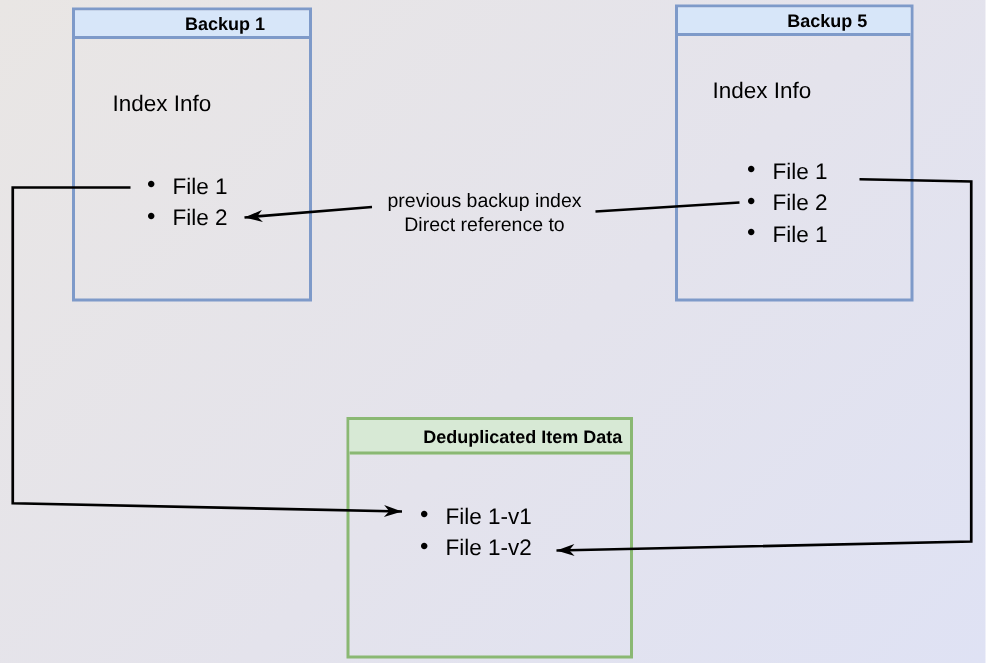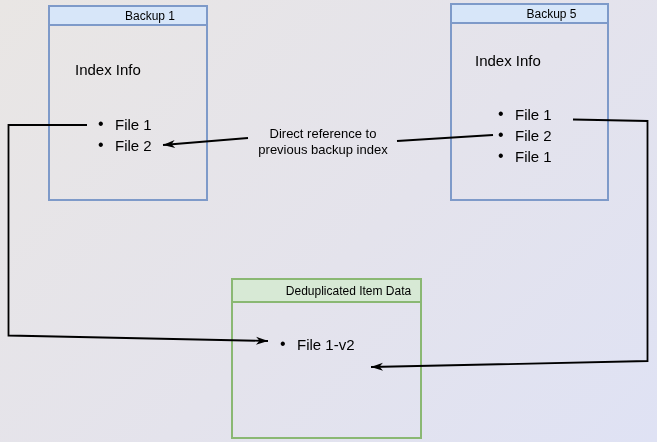--- a/index.html
+++ b/index.html
@@ -6,21 +6,21 @@
   .canvas {
     position:relative; width:657px; height:442px; overflow:hidden;
     background: linear-gradient(135deg, var(--bg-start,#e9e6e4) 0%, #e4e3ec 55%, var(--bg-end,#dfe2f4) 100%);
     font-family:"Liberation Sans", sans-serif; color:#000;
   }
   .box { position:absolute; box-sizing:border-box; border:2px solid; background:transparent; }
   .box.blue  { border-color: var(--blue-stroke,#7e9ac9); }
   .box.green { border-color: var(--green-stroke,#8ab873); }
   .box-header {
     display:flex; align-items:center; justify-content:center;
-    font-size:12px; font-weight:normal; box-sizing:border-box;padding-left:44px;
+    font-size:12px; font-weight:bold; box-sizing:border-box;padding-left:44px;
   }
   .blue  .box-header { background:var(--blue-fill,#d7e6f9);  border-bottom:2px solid var(--blue-stroke,#7e9ac9);  height:19px; }
   .green .box-header { background:var(--green-fill,#d7e9d5); border-bottom:2px solid var(--green-stroke,#8ab873); height:23px; }
 
   .label { position:absolute; font-size:15px; white-space:nowrap; }
 
   ul.filelist { position:absolute; margin:0; padding:0; list-style:none; font-size:15px; line-height:21px; }
   ul.filelist li { position:relative; padding-left:17px; white-space:nowrap; }
   ul.filelist li::before { content:"\2022"; position:absolute; left:0; top:-1px; font-size:16px; }
 
@@ -53,26 +53,27 @@
   <ul class="filelist" style="left:498px; top:104px;">
     <li>File 1</li>
     <li>File 2</li>
     <li>File 1</li>
   </ul>
 
   <div class="box green" style="left:231px; top:278px; width:191px; height:161px;">
     <div class="box-header">Deduplicated Item Data</div>
   </div>
   <ul class="filelist" style="left:280px; top:334px;">
+    <li>File 1-v1</li>
     <li>File 1-v2</li>
   </ul>
 
   <div class="annotation">
+    <div>previous backup index</div>
     <div>Direct reference to</div>
-    <div>previous backup index</div>
   </div>
 
   <svg class="arrows" width="657" height="442" viewBox="0 0 657 442">
     <defs>
       <marker id="ah" viewBox="0 0 14 10" refX="13" refY="5" markerWidth="14" markerHeight="10" markerUnits="userSpaceOnUse" orient="auto">
         <path d="M1 1 L13 5 L1 9 L4.5 5 Z" style="fill:var(--arrow,#000); stroke:none;"></path>
       </marker>
     </defs>
     <path d="M87 125 L8.5 125 L8.5 335.5 L268 341" marker-end="url(#ah)"></path>
     <path d="M573 119.5 L647.5 121 L647.5 361 L371 367" marker-end="url(#ah)"></path>

